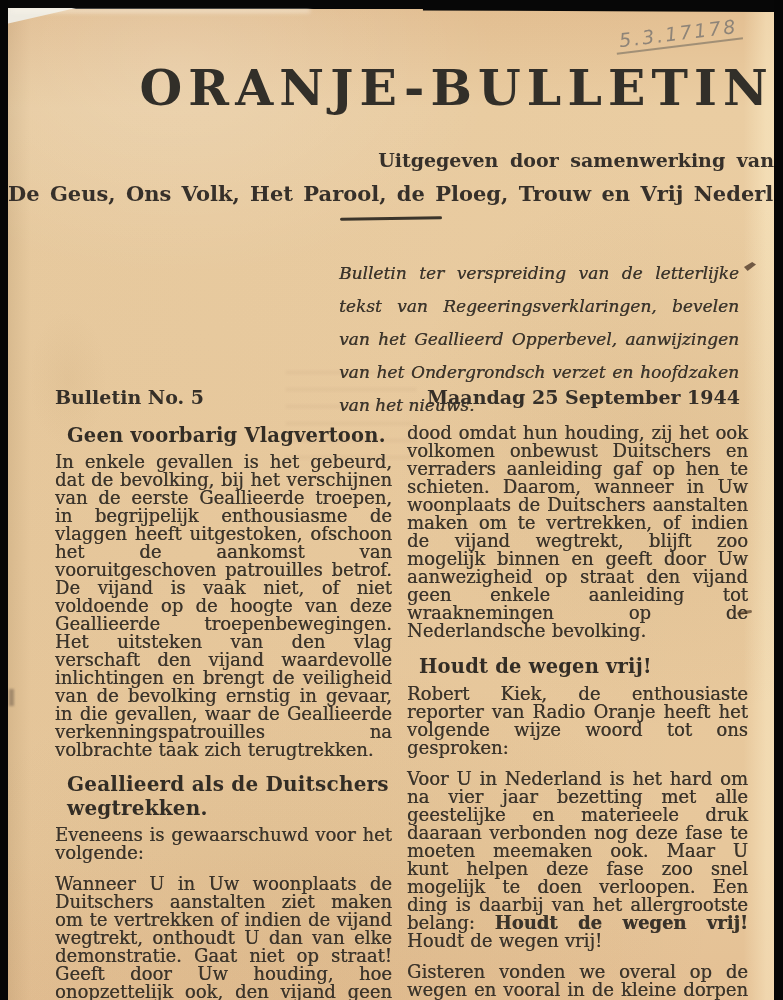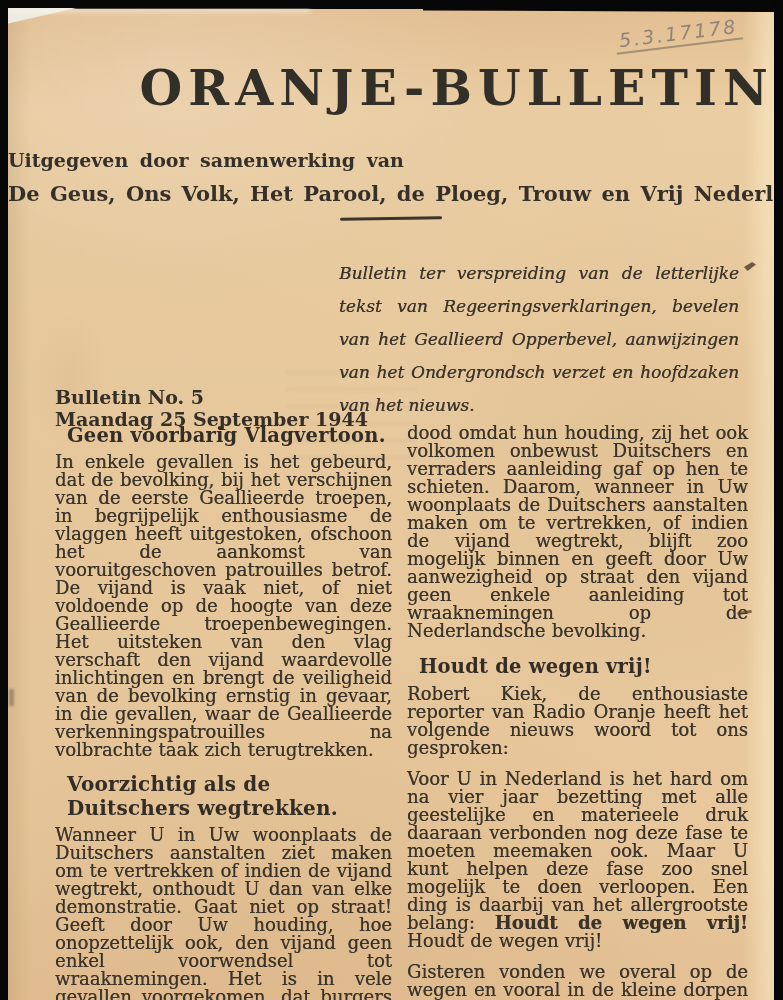--- a/index.html
+++ b/index.html
@@ -38,42 +38,42 @@
     transform:rotate(-7deg);
     border-bottom:2px solid rgba(125,115,100,0.65); padding:0 4px 1px 4px;
   }
 
   .masthead-title {
     position:absolute; top:50px; left:0; width:100%; text-align:right;
     font-size:49px; font-weight:bold; letter-spacing:0.125em; white-space:nowrap;
     color:#322f29; text-indent:0.1em;
   }
   .masthead-subtitle {
-    position:absolute; top:140px; left:0; width:100%; text-align:left;
+    position:absolute; top:140px; left:0; width:100%; text-align:right;
     font-size:19px; font-weight:bold; word-spacing:5px; color:#36302a;
   }
   .masthead-publishers {
     position:absolute; top:172px; left:0; width:100%; text-align:center;
     font-size:21px; font-weight:bold; word-spacing:3px; white-space:nowrap; color:#36302a;
   }
   .masthead-rule {
     position:absolute; top:208px; left:50%; width:102px; height:3px;
     background:#3b352b; transform:translateX(-50%) rotate(-0.8deg); border-radius:2px;
   }
 
   .intro {
     position:absolute; top:248px; left:331px; width:400px;
     font-style:italic; font-size:17px; line-height:33px; text-align:justify;
     color:#3b342b; text-shadow:0.4px 0 0 rgba(59,52,43,0.8);
   }
 
   .issue-row {
     position:absolute; top:377px; left:47px; right:34px;
     display:flex; justify-content:space-between;
-    font-size:19px; font-weight:bold; color:#352f28;flex-direction:column;
+    font-size:19px; font-weight:bold; color:#352f28;
   }
 
   .columns { position:absolute; top:415px; left:47px; display:flex; gap:15px; }
   .col-left  { width:337px; }
   .col-right { width:341px; }
 
   h2.section-heading {
     font-size:19.5px; font-weight:bold; margin:0 0 6px 12px; color:#332d25; letter-spacing:0.2px;
   }
   h2.gap-above { margin-top:13px; font-size:20px; }
@@ -125,29 +125,30 @@
       <span>Bulletin No. 5</span>
       <span>Maandag 25 September 1944</span>
     </div>
 
     <div class="columns">
 
       <div class="col-left">
         <h2 class="section-heading">Geen voorbarig Vlagvertoon.</h2>
         <p class="body">In enkele gevallen is het gebeurd, dat de bevolking, bij het verschijnen van de eerste Geallieerde troepen, in begrijpelijk enthousiasme de vlaggen heeft uitgestoken, ofschoon het de aankomst van vooruitgeschoven patrouilles betrof. De vijand is vaak niet, of niet voldoende op de hoogte van deze Geallieerde troepenbewegingen. Het uitsteken van den vlag verschaft den vijand waardevolle inlichtingen en brengt de veiligheid van de bevolking ernstig in gevaar, in die gevallen, waar de Geallieerde verkenningspatrouilles na volbrachte taak zich terugtrekken.</p>
 
-        <h2 class="section-heading gap-above">Voorzichtig als de Duitschers wegtrekken.</h2>
+        <h2 class="section-heading gap-above">Geallieerd als de Duitschers wegtrekken.</h2>
+        <p class="body">Eveneens is gewaarschuwd voor het volgende:</p>
         <p class="body">Wanneer U in Uw woonplaats de Duitschers aanstalten ziet maken om te vertrekken of indien de vijand wegtrekt, onthoudt U dan van elke demonstratie. Gaat niet op straat! Geeft door Uw houding, hoe onopzettelijk ook, den vijand geen enkel voorwendsel tot wraaknemingen. Het is in vele gevallen voorgekomen, dat burgers werden gewond of ge-</p>
       </div>
 
       <div class="col-right">
         <p class="body">dood omdat hun houding, zij het ook volkomen onbewust Duitschers en verraders aanleiding gaf op hen te schieten. Daarom, wanneer in Uw woonplaats de Duitschers aanstalten maken om te vertrekken, of indien de vijand wegtrekt, blijft zoo mogelijk binnen en geeft door Uw aanwezigheid op straat den vijand geen enkele aanleiding tot wraaknemingen op de Nederlandsche bevolking.</p>
 
         <h2 class="section-heading">Houdt de wegen vrij!</h2>
-        <p class="body">Robert Kiek, de enthousiaste reporter van Radio Oranje heeft het volgende nieuws woord tot ons gesproken:</p>
+        <p class="body">Robert Kiek, de enthousiaste reporter van Radio Oranje heeft het volgende wijze woord tot ons gesproken:</p>
         <p class="body">
           <span>Voor U in Nederland is het hard om na vier jaar bezetting met alle geestelijke en materieele druk daaraan verbonden nog deze fase te moeten meemaken ook. Maar U kunt helpen deze fase zoo snel mogelijk te doen verloopen. Een ding is daarbij van het allergrootste belang: </span><span class="bold-inline">Houdt de wegen vrij!</span><span> Houdt de wegen vrij!</span>
         </p>
         <p class="body">Gisteren vonden we overal op de wegen en vooral in de kleine dorpen van Noord Brabant juichende menigten, die de toch al zoo smalle rijweg ongeveer halveerden. Twee breede legerwagens konden elkaar daar nauwelijks passeeren. Daar kwam nog bij, dat een groot aantal slingerende fietsers alle snelverkeer volkomen onmogelijk maakten. En tenslotte zaten we tallooze malen vast omdat een reeks Jan Pleiziers, beladen met een feestelijke menigte, den weg nog verder blokkeerden. De feeststemming van een stadje, dat plotseling uit den oorlog is, is heel goed te begrijpen en ik heb hier en daar mijn hart opgehaald aan de pierementen</p>
       </div>
 
     </div>
 
     <div class="mark-arrow"></div>
     <div class="mark-dash"></div>

